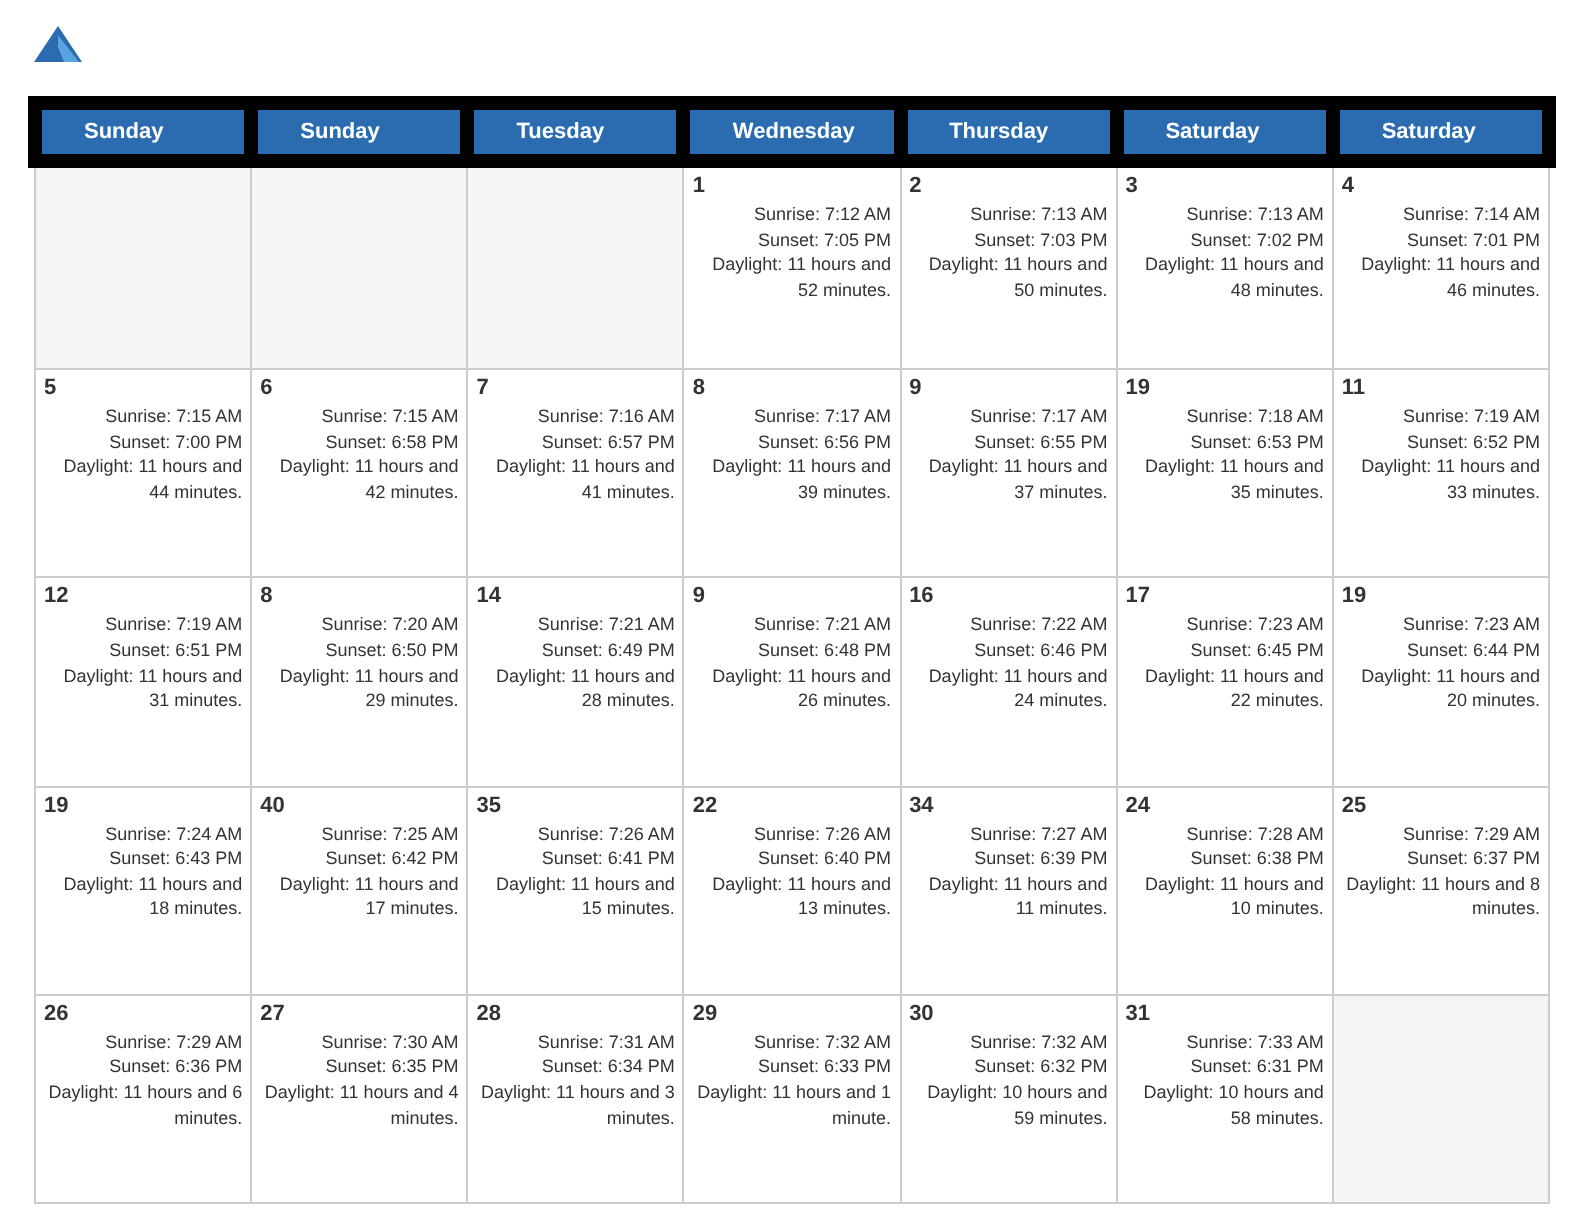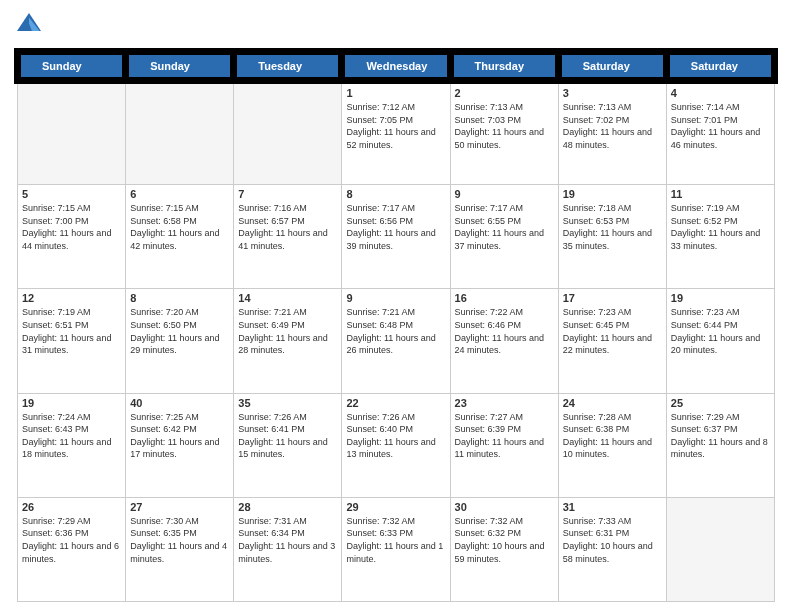--- a/index.html
+++ b/index.html
@@ -91,20 +91,21 @@
     .day-number {
       font-size: 11px;
       font-weight: bold;
       margin-bottom: 2px;
       display: block;
     }
     .day-info {
       font-size: 9px;
       line-height: 1.4;
       color: #333;
+      text-align: right;
     }
   </style>
 </head>
 <body>
 
 <div class="container">
   <div class="header">
     <div class="logo">
       <svg class="logo-icon" viewBox="0 0 40 40">
         <polygon points="20,4 36,28 4,28" fill="#2b6cb0"></polygon>
@@ -226,21 +227,21 @@
           </td>
           <td>
             <span class="day-number">35</span>
             <div class="day-info">Sunrise: 7:26 AM<br>Sunset: 6:41 PM<br>Daylight: 11 hours and 15 minutes.</div>
           </td>
           <td>
             <span class="day-number">22</span>
             <div class="day-info">Sunrise: 7:26 AM<br>Sunset: 6:40 PM<br>Daylight: 11 hours and 13 minutes.</div>
           </td>
           <td>
-            <span class="day-number">23</span>
+            <span class="day-number">34</span>
             <div class="day-info">Sunrise: 7:27 AM<br>Sunset: 6:39 PM<br>Daylight: 11 hours and 11 minutes.</div>
           </td>
           <td>
             <span class="day-number">24</span>
             <div class="day-info">Sunrise: 7:28 AM<br>Sunset: 6:38 PM<br>Daylight: 11 hours and 10 minutes.</div>
           </td>
           <td>
             <span class="day-number">25</span>
             <div class="day-info">Sunrise: 7:29 AM<br>Sunset: 6:37 PM<br>Daylight: 11 hours and 8 minutes.</div>
           </td>

